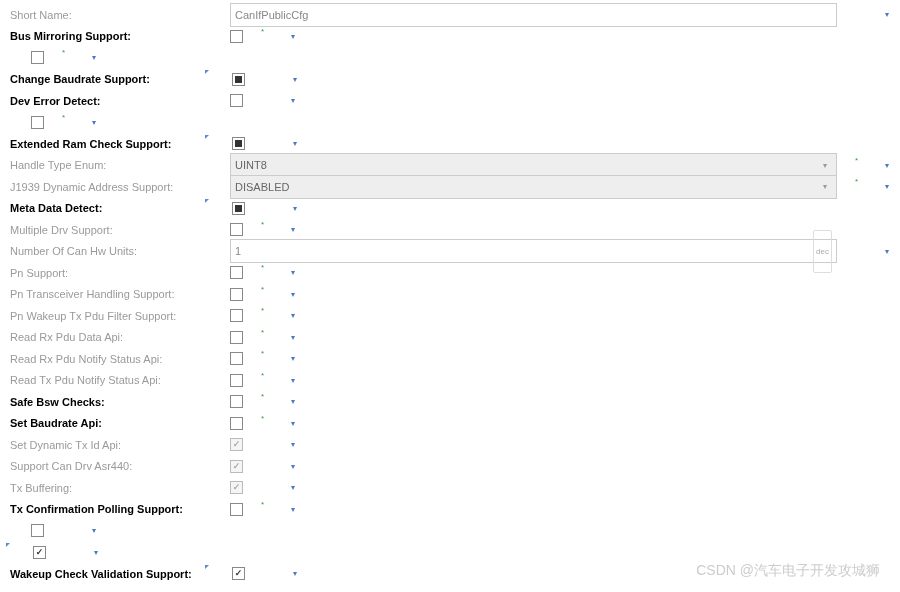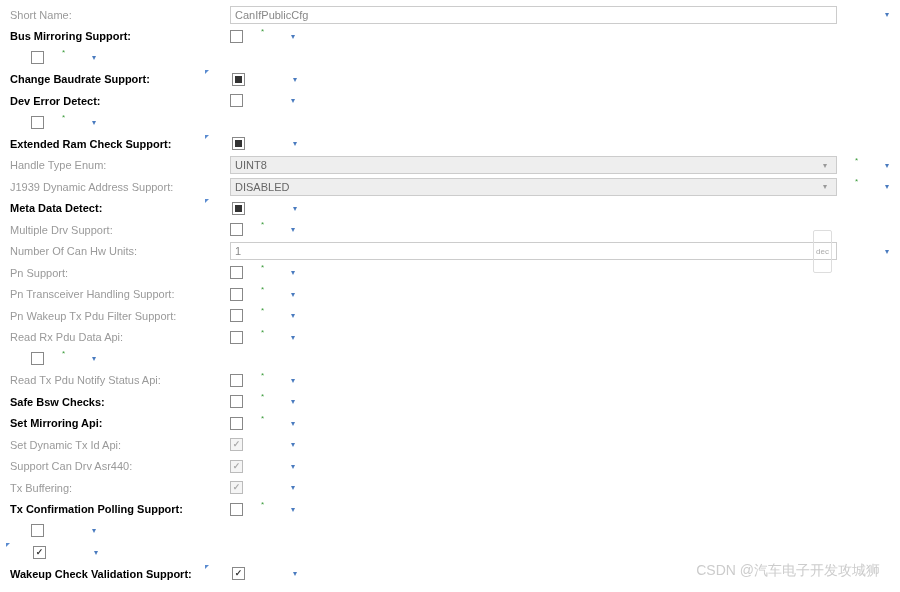--- a/index.html
+++ b/index.html
@@ -65,21 +65,21 @@
   }
   .corner::before {
     content: "";
     position: absolute;
     border-left: 4px solid #5a8bd0;
     border-bottom: 4px solid transparent;
     top: 0; left: 0;
   }
   .txt {
     flex: 1;
-    height: 18px;
+    height: 24px;
     border: 1px solid #ccc;
     background: #fff;
     padding: 1px 4px;
     color: #888;
     font-size: 11px;
     display: flex;
     align-items: center;
   }
   .txt.ro { background: #eee; color: #666; }
   .txt.ro .ddbtn {
@@ -225,41 +225,42 @@
       <span class="dd">▾</span>
     </div>
     <div class="row">
       <div class="label muted">Read Rx Pdu Data Api:</div>
       <span style="width: 4px;"></span>
       <span class="chk "></span>
       <span class="mark">*</span>
       <span class="dd">▾</span>
     </div>
     <div class="row">
+      <div class="label muted">Read Rx Pdu Notify Status Api:</div>
       <span style="width: 4px;"></span>
       <span class="chk "></span>
       <span class="mark">*</span>
       <span class="dd">▾</span>
     </div>
     <div class="row">
       <div class="label muted">Read Tx Pdu Notify Status Api:</div>
       <span style="width: 4px;"></span>
       <span class="chk "></span>
       <span class="mark">*</span>
       <span class="dd">▾</span>
     </div>
     <div class="row">
       <div class="label bold">Safe Bsw Checks:</div>
       <span style="width: 4px;"></span>
       <span class="chk "></span>
       <span class="mark">*</span>
       <span class="dd">▾</span>
     </div>
     <div class="row">
-      <div class="label bold">Set Mirroring Api:</div>
+      <div class="label bold">Set Baudrate Api:</div>
       <span style="width: 4px;"></span>
       <span class="chk "></span>
       <span class="mark">*</span>
       <span class="dd">▾</span>
     </div>
     <div class="row">
       <div class="label muted">Set Dynamic Tx Id Api:</div>
       <span style="width: 4px;"></span>
       <span class="chk checked disabled"></span>
       <span class="mark"></span>

